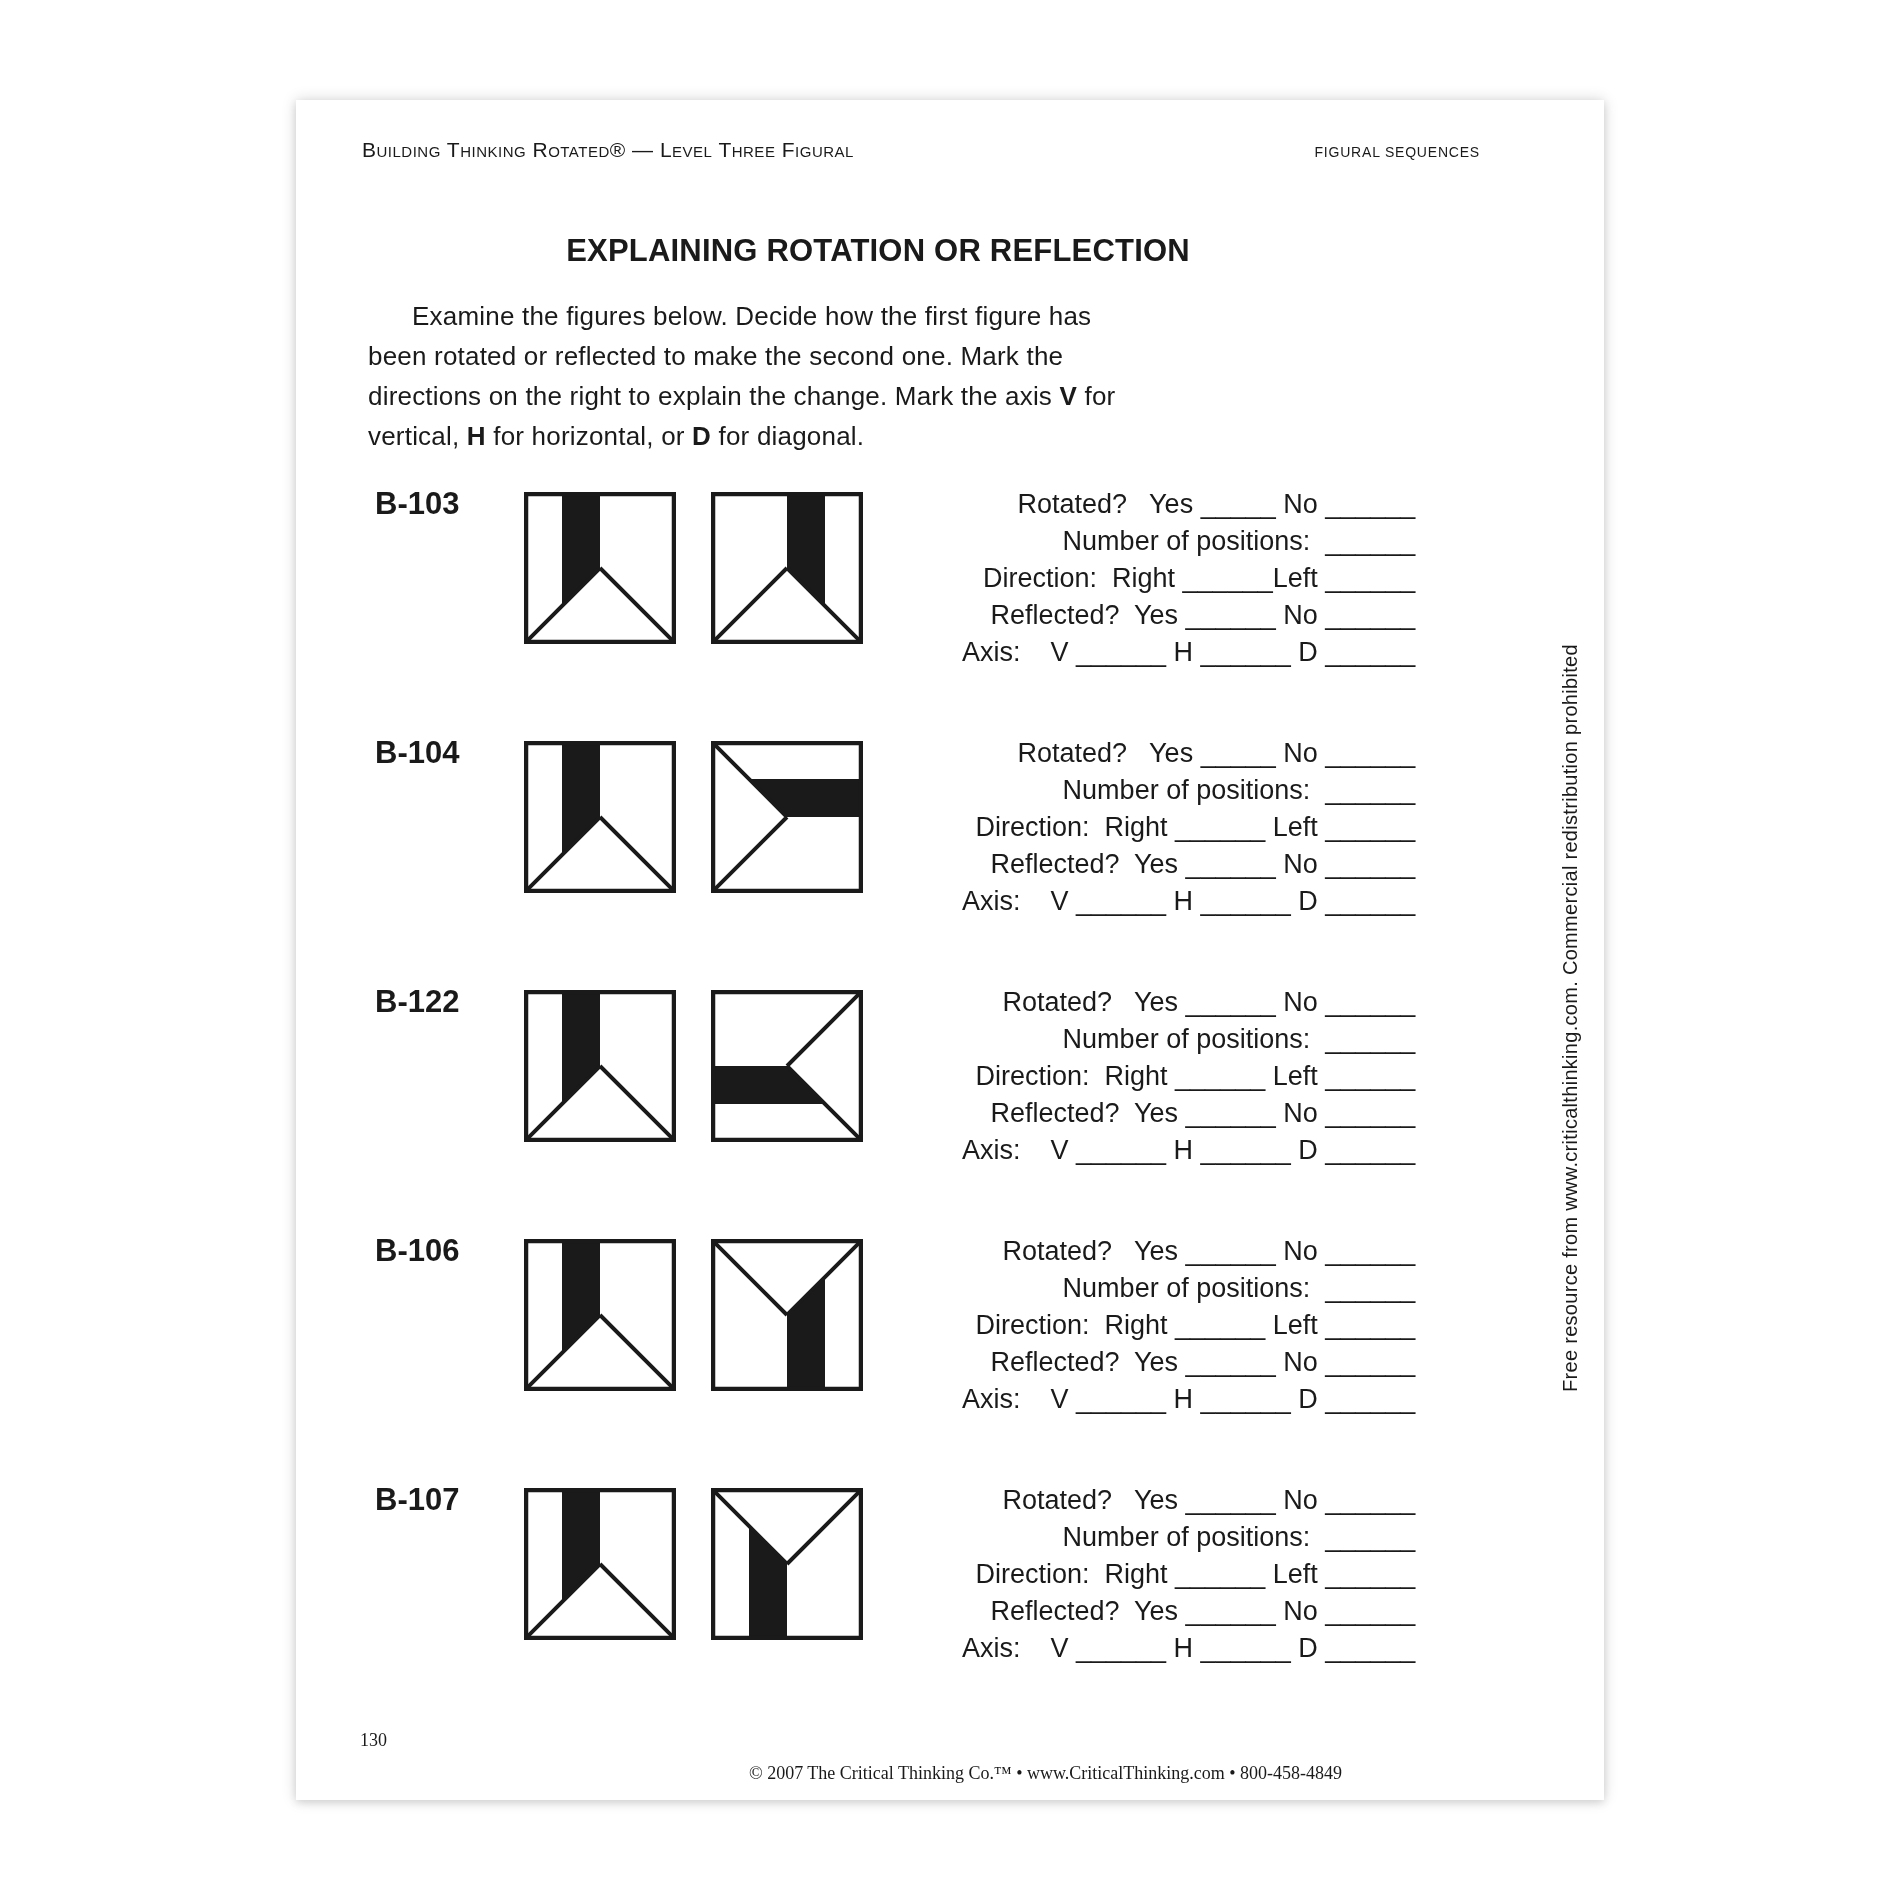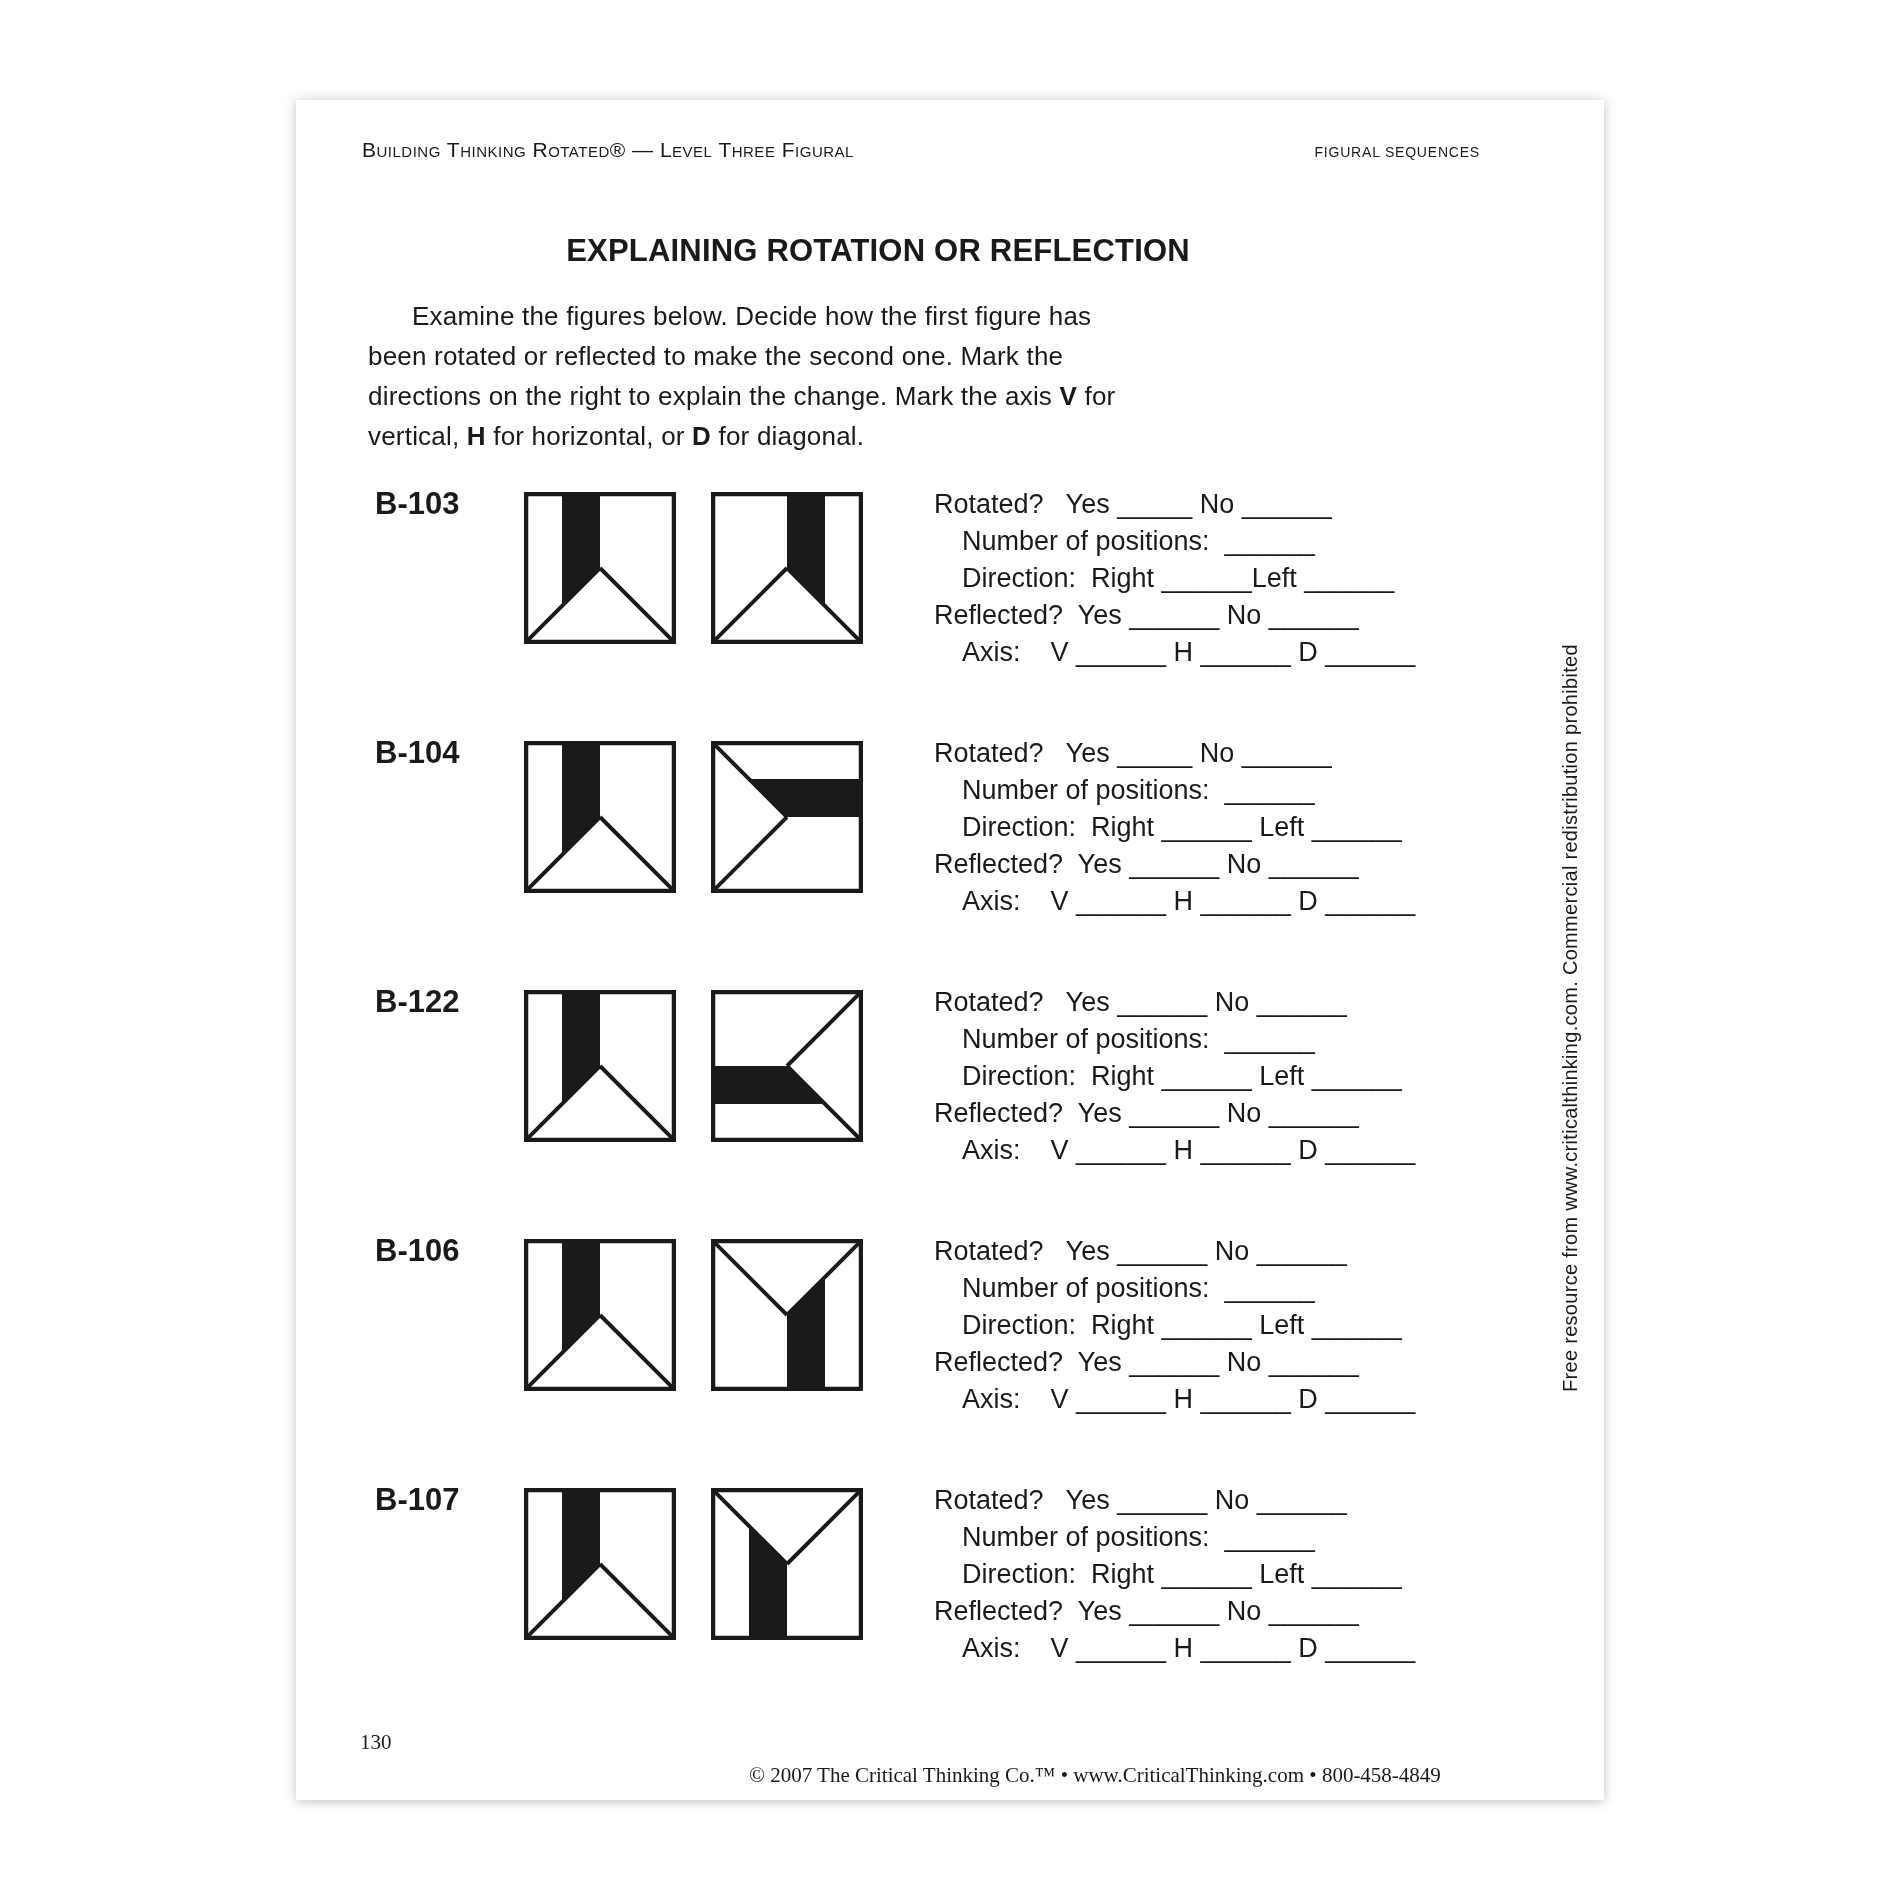--- a/index.html
+++ b/index.html
@@ -22,29 +22,29 @@
   
   .row{position:absolute;left:16px;width:1203px;height:160px;}
   .row-label{position:absolute;left:63px;top:-6px;font-size:31px;font-weight:bold;}
   .fig{position:absolute;top:0;width:152px;height:152px;}
   .fig1{left:212px;}
   .fig2{left:399px;}
   .band{fill:#1a1a1a;stroke:none;}
   .diag{fill:none;stroke:#1a1a1a;stroke-width:2.6;stroke-linecap:butt;}
   .frame{fill:none;stroke:#1a1a1a;stroke-width:2.8;}
   .qblock{position:absolute;left:622px;top:-6px;font-size:27px;line-height:37px;}
-  .q-line{white-space:pre;}
+  .q-line{white-space:pre;text-align:right;}
   .q-indent{padding-left:28px;}
   
   .side-note{position:absolute;left:1258px;top:412px;height:880px;width:32px;
              writing-mode:vertical-rl;transform:rotate(180deg);font-size:20px;
              letter-spacing:0.3px;white-space:pre;display:flex;align-items:center;}
   
   .footer{position:absolute;left:0;top:1630px;width:1308px;height:40px;
-          font-family:"Liberation Serif", serif;font-size:21px;}
+          font-family:"Liberation Serif", serif;font-size:18px;}
   .page-num{position:absolute;left:64px;top:0;}
   .footer-center{position:absolute;left:453px;top:0;white-space:pre;margin-top:33px;}
 </style>
 </head>
 <body>
 
 <div class="canvas">
   <div class="page">
 
     <div class="hdr-left">Building Thinking Rotated® — Level Three Figural</div>

